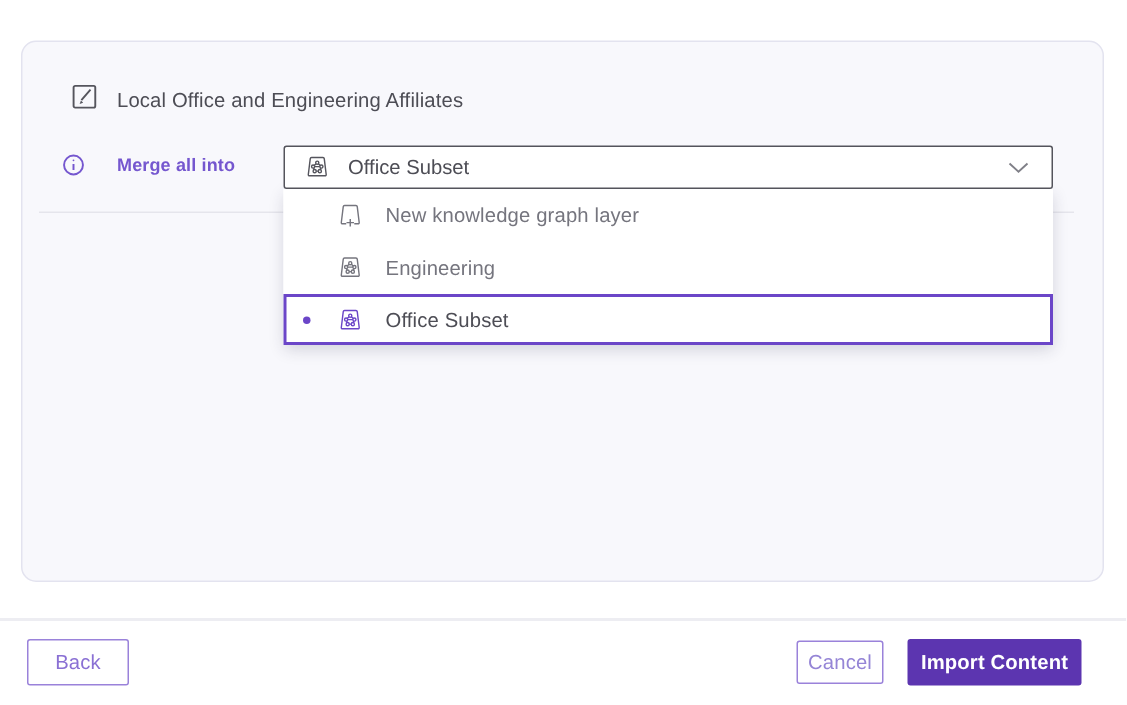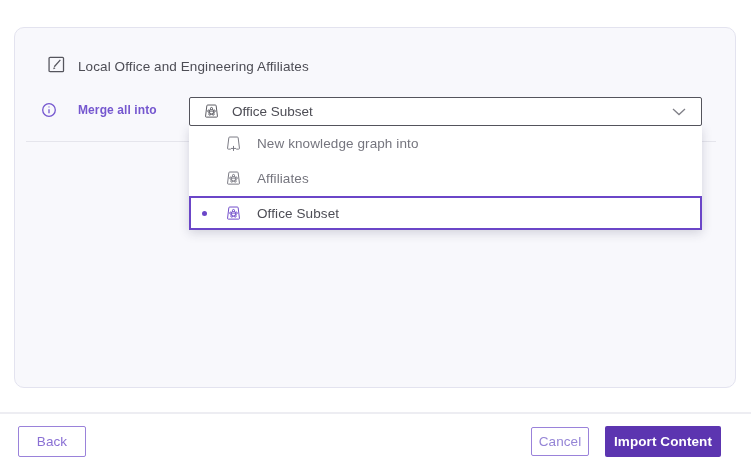--- a/index.html
+++ b/index.html
@@ -107,41 +107,41 @@
 
       <div class="option">
         <span class="g-icon">
           <svg viewBox="0 0 24 22" width="21" height="19" fill="none" stroke="#75757e" stroke-width="1.1">
             <path d="M7.6 3.5 H16.4 Q17.3 3.5 17.4 4.4 L18.9 16.6 Q19 17.5 18 17.5 H6 Q5 17.5 5.1 16.6 L6.6 4.4 Q6.7 3.5 7.6 3.5 Z"></path>
             <rect x="8.9" y="13.9" width="6.2" height="5.6" fill="#fff" stroke="none"></rect>
             <line x1="12" y1="13.8" x2="12" y2="19.6"></line>
             <line x1="9.1" y1="16.7" x2="14.9" y2="16.7"></line>
           </svg>
         </span>
-        <span class="option-label">New knowledge graph into</span>
+        <span class="option-label">New knowledge graph layer</span>
       </div>
 
       <div class="option">
         <span class="g-icon">
           <svg viewBox="0 0 24 22" width="21" height="19" fill="none" stroke="#75757e" stroke-width="1.1">
             <path d="M7.6 3.5 H16.4 Q17.3 3.5 17.4 4.4 L18.9 16.6 Q19 17.5 18 17.5 H6 Q5 17.5 5.1 16.6 L6.6 4.4 Q6.7 3.5 7.6 3.5 Z"></path>
             <line x1="12" y1="7.5" x2="8.8" y2="10.5"></line>
               <line x1="12" y1="7.5" x2="15.2" y2="10.5"></line>
             <line x1="8.8" y1="10.5" x2="10" y2="14"></line>
               <line x1="15.2" y1="10.5" x2="14" y2="14"></line>
             <line x1="10" y1="14" x2="14" y2="14"></line>
               <line x1="8.8" y1="10.5" x2="15.2" y2="10.5"></line>
             <circle cx="12" cy="7.5" r="1.2" fill="#fff"></circle>
               <circle cx="8.8" cy="10.5" r="1.2" fill="#fff"></circle>
             <circle cx="15.2" cy="10.5" r="1.2" fill="#fff"></circle>
               <circle cx="10" cy="14" r="1.2" fill="#fff"></circle>
             <circle cx="14" cy="14" r="1.2" fill="#fff"></circle>
           </svg>
         </span>
-        <span class="option-label">Affiliates</span>
+        <span class="option-label">Engineering</span>
       </div>
 
       <div class="option selected">
         <span class="bullet"></span>
         <span class="g-icon">
           <svg viewBox="0 0 24 22" width="21" height="19" fill="none" stroke="#6b46c8" stroke-width="1.1">
             <path d="M7.6 3.5 H16.4 Q17.3 3.5 17.4 4.4 L18.9 16.6 Q19 17.5 18 17.5 H6 Q5 17.5 5.1 16.6 L6.6 4.4 Q6.7 3.5 7.6 3.5 Z"></path>
             <line x1="12" y1="7.5" x2="8.8" y2="10.5"></line>
               <line x1="12" y1="7.5" x2="15.2" y2="10.5"></line>
             <line x1="8.8" y1="10.5" x2="10" y2="14"></line>

